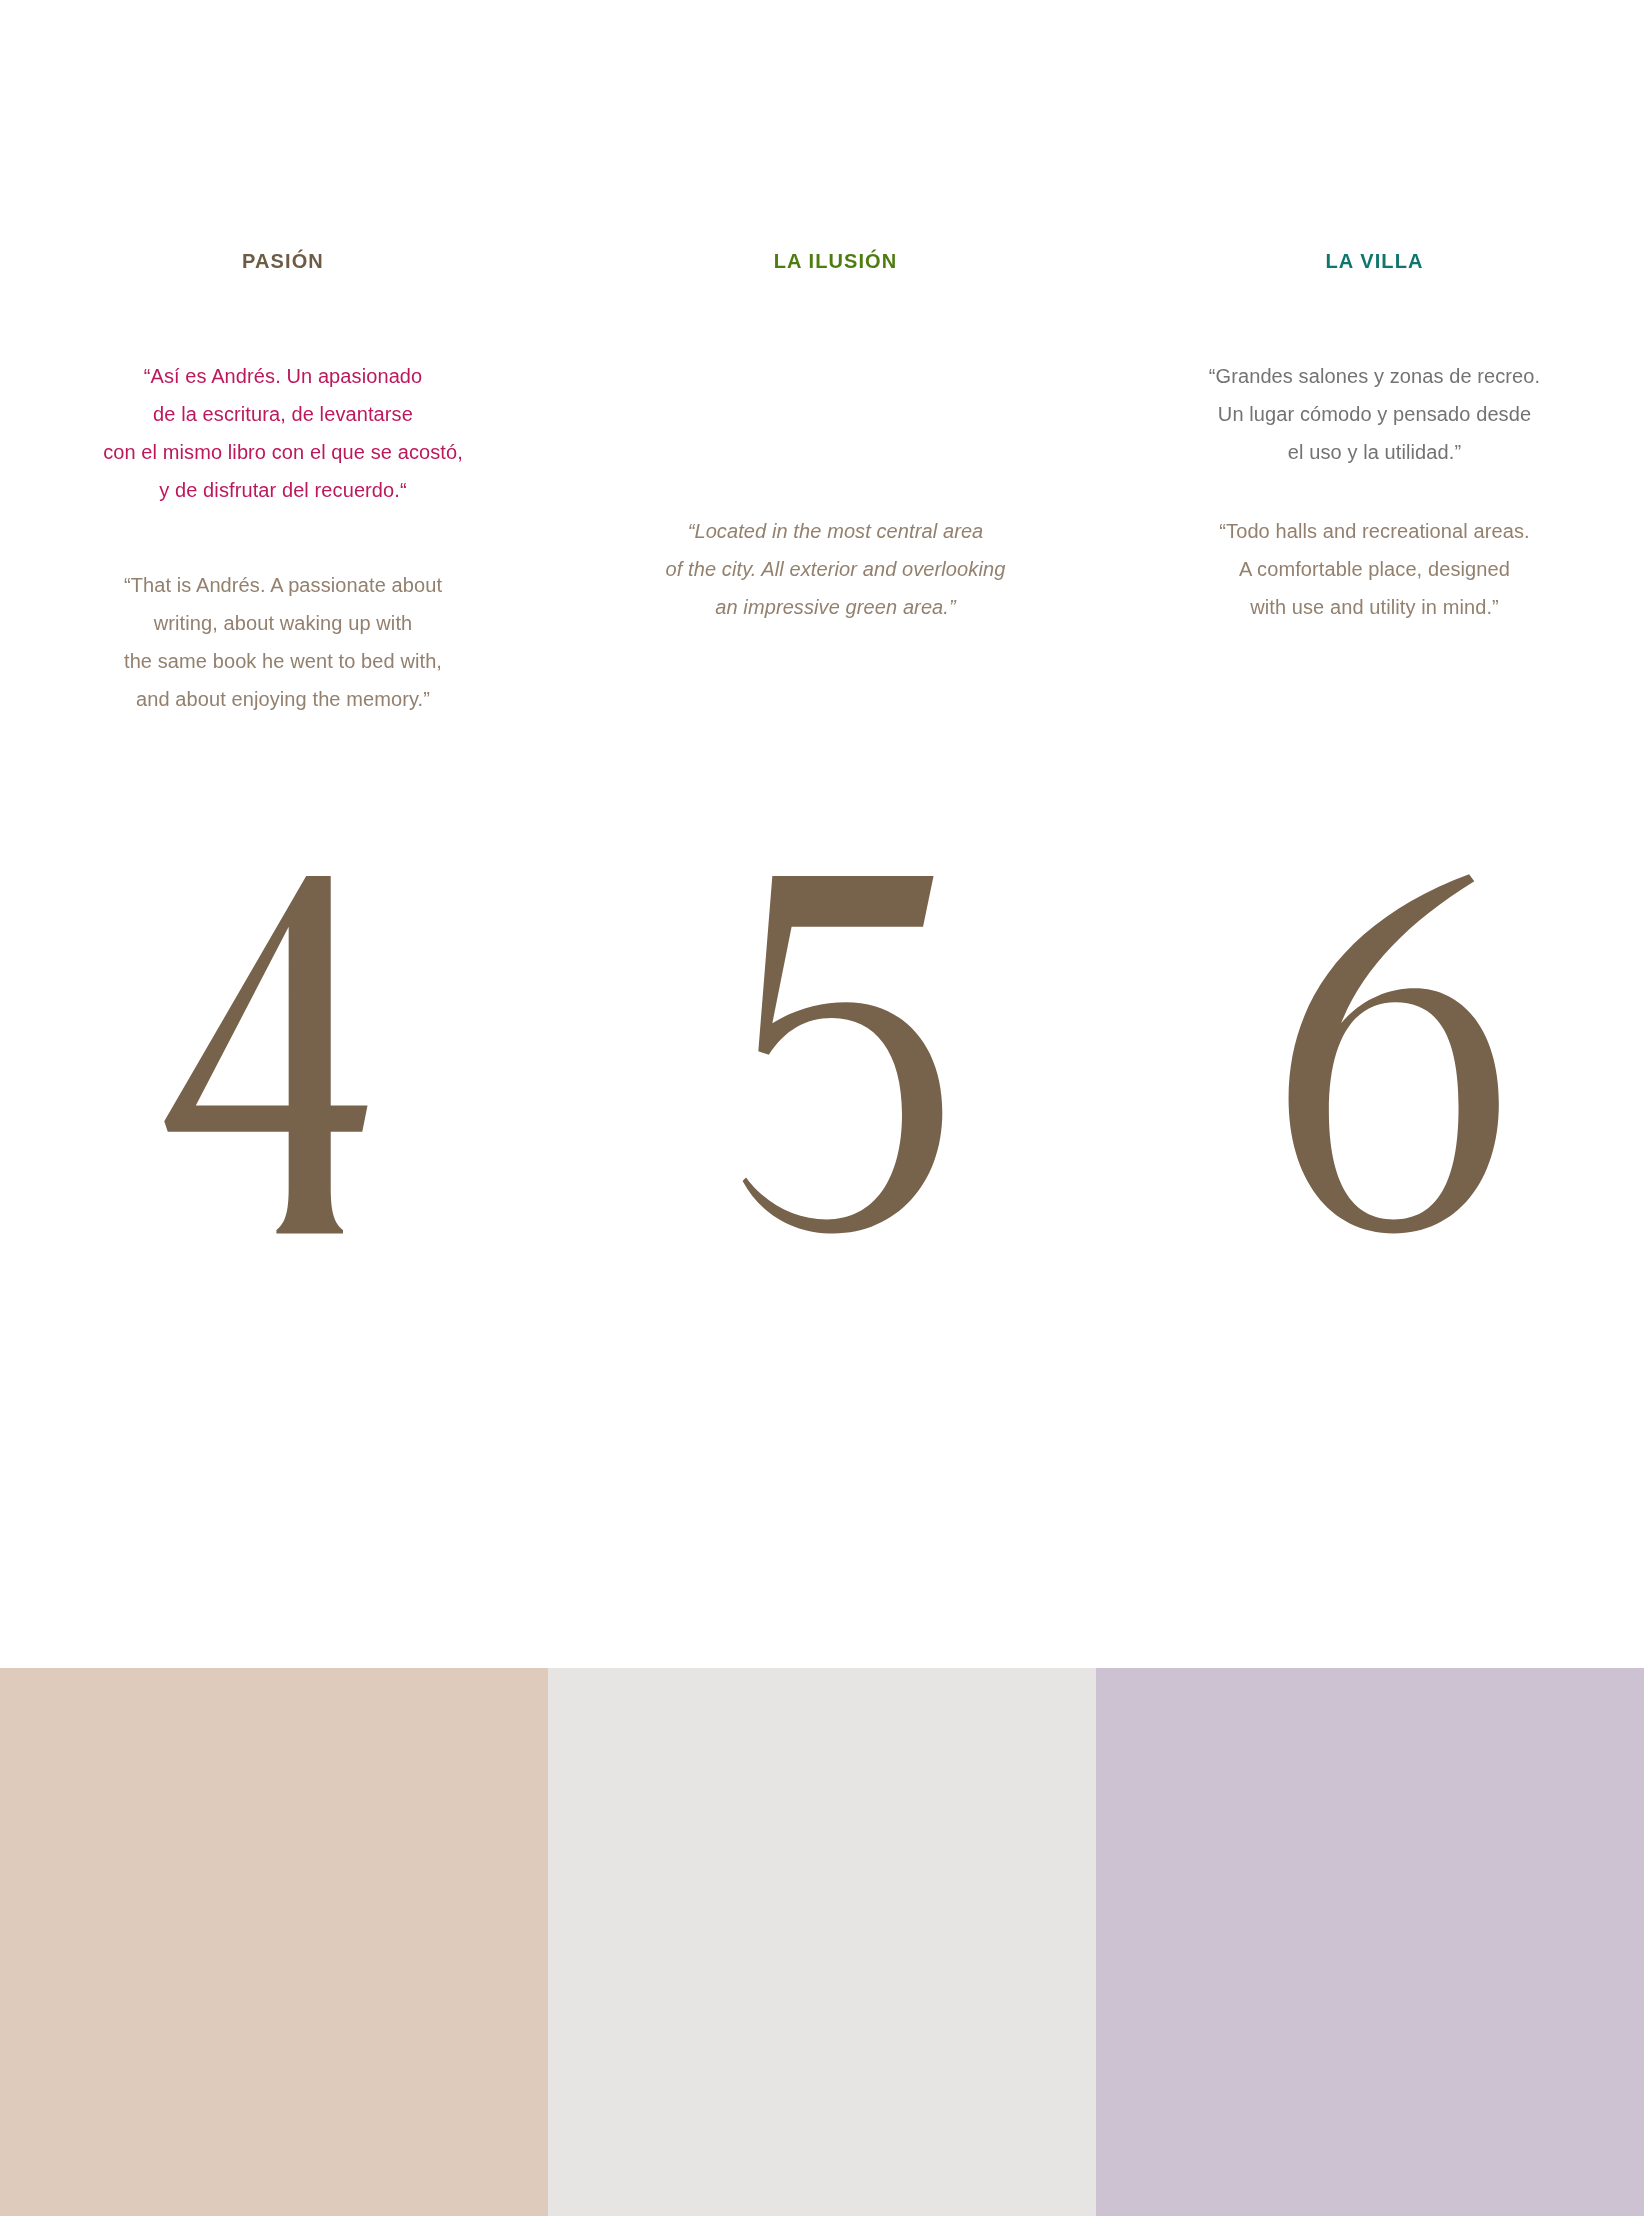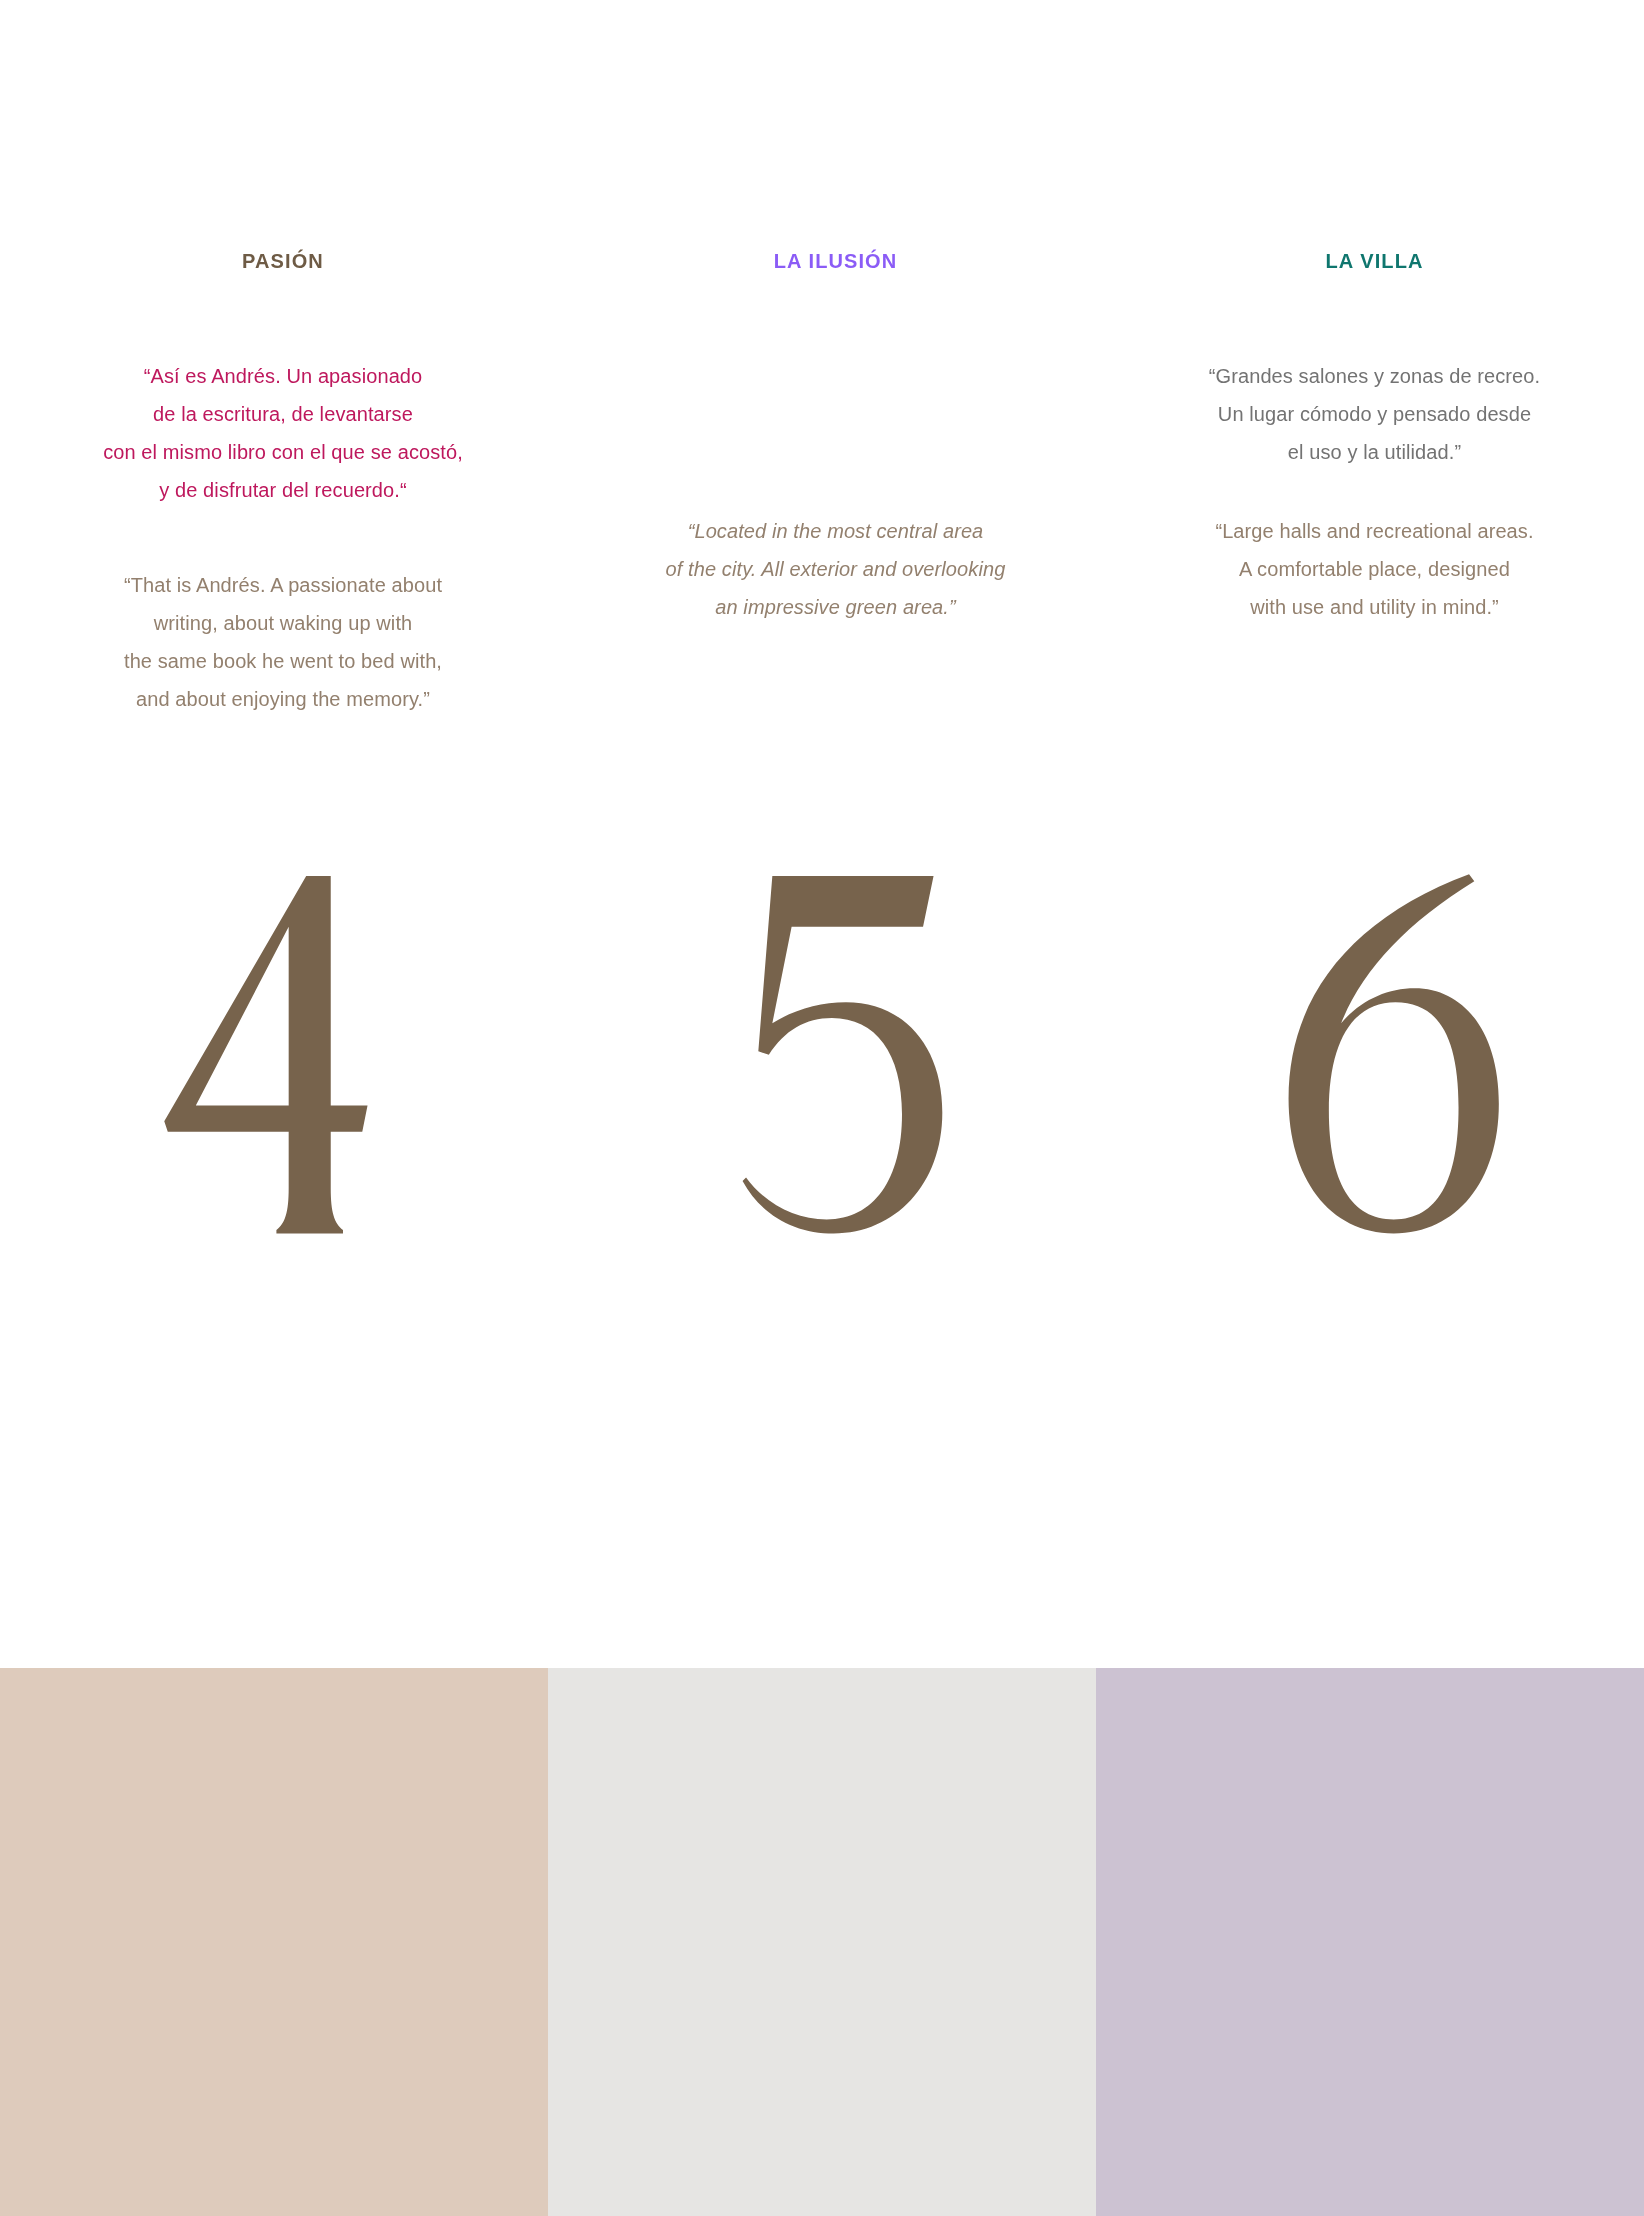--- a/index.html
+++ b/index.html
@@ -154,21 +154,21 @@
 
           <path fill="currentColor" d="M 176 8 L 204 8 L 204 270 L 246 270 L 240 300 L 204 300 L 204 364
                    C 204 392 208 404 218 412 L 218 416 L 142 416 L 142 412
                    C 152 404 156 392 156 364 L 156 300 L 18 300 L 14 288 Z
                    M 156 270 L 156 66 L 50 270 Z"></path>
         </svg>
       </div>
     </div>
 
     <div class="column col-2">
-      <div class="kicker" style="color: #8b5cf6;">LA ILUSIÓN</div>
+      <div class="kicker" style="color: #4d7c0f;">LA ILUSIÓN</div>
 
 
       <div class="quote lang-en" style="color: rgb(147, 128, 110); font-style: italic;">“Located in the most central area
 of the city. All exterior and overlooking
 an impressive green area.”</div>
 
       <div class="numeral" style="color: rgb(119, 99, 76);">
         <svg viewBox="0 0 300 420" aria-hidden="true">
 
           <path fill="currentColor" d="M 78 8 L 262 8 L 250 66 L 100 66 L 78 176
@@ -184,21 +184,21 @@
       </div>
     </div>
 
     <div class="column col-3">
       <div class="kicker" style="color: #0f766e;">LA VILLA</div>
 
       <div class="quote lang-es" style="color: #737373;">“Grandes salones y zonas de recreo.
 Un lugar cómodo y pensado desde
 el uso y la utilidad.”</div>
 
-      <div class="quote lang-en" style="color: rgb(147, 128, 110);">“Large halls and recreational areas.
+      <div class="quote lang-en" style="color: rgb(147, 128, 110);">“Todo halls and recreational areas.
 A comfortable place, designed
 with use and utility in mind.”</div>
 
       <div class="numeral" style="color: rgb(119, 99, 76);">
         <svg viewBox="0 0 300 420" aria-hidden="true">
 
           <path fill="currentColor" d="M 258 6 L 264 14
                    C 186 62 136 116 112 176
                    C 134 150 164 136 196 136
                    C 252 136 292 186 292 268

